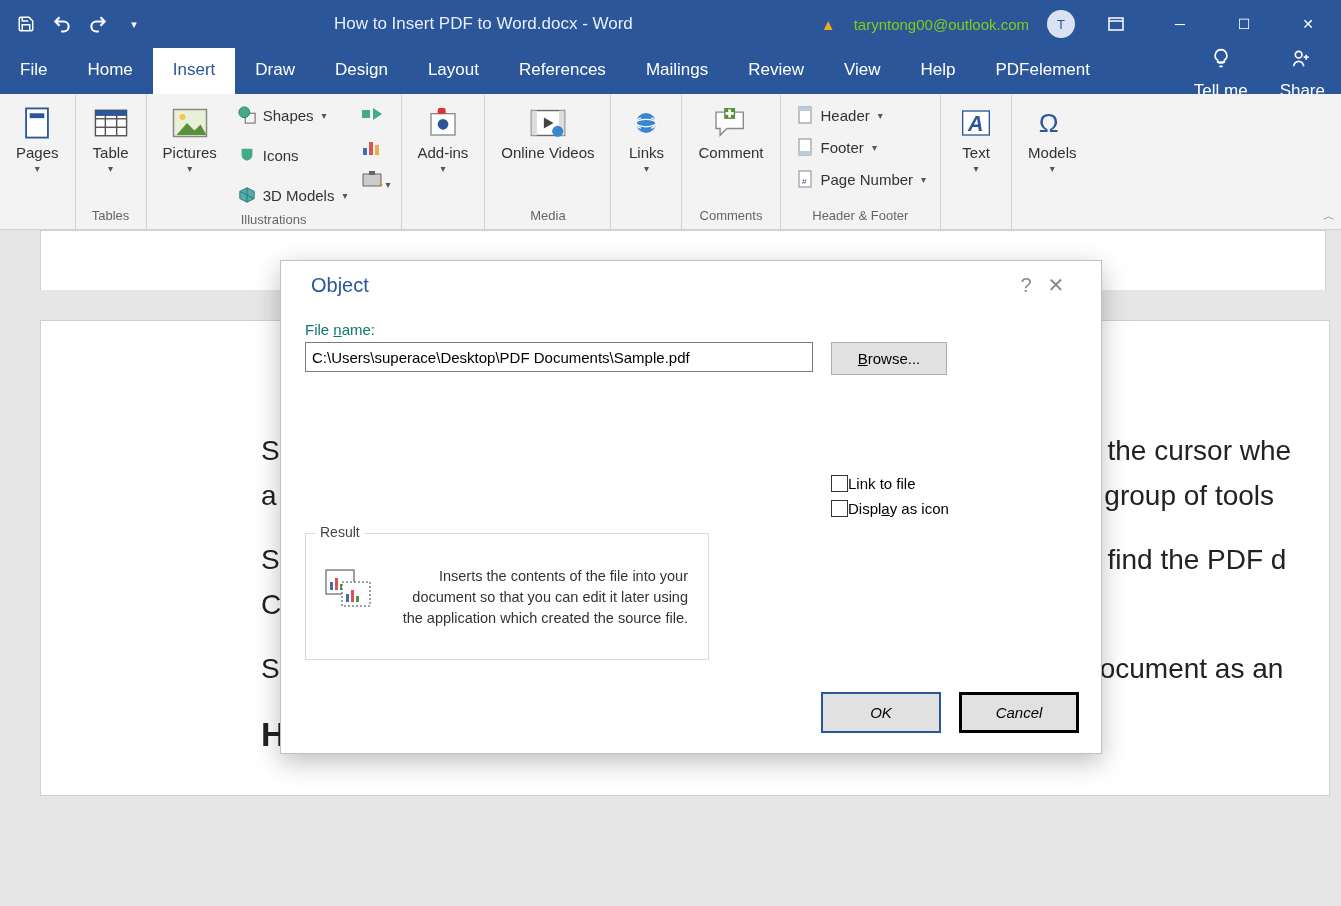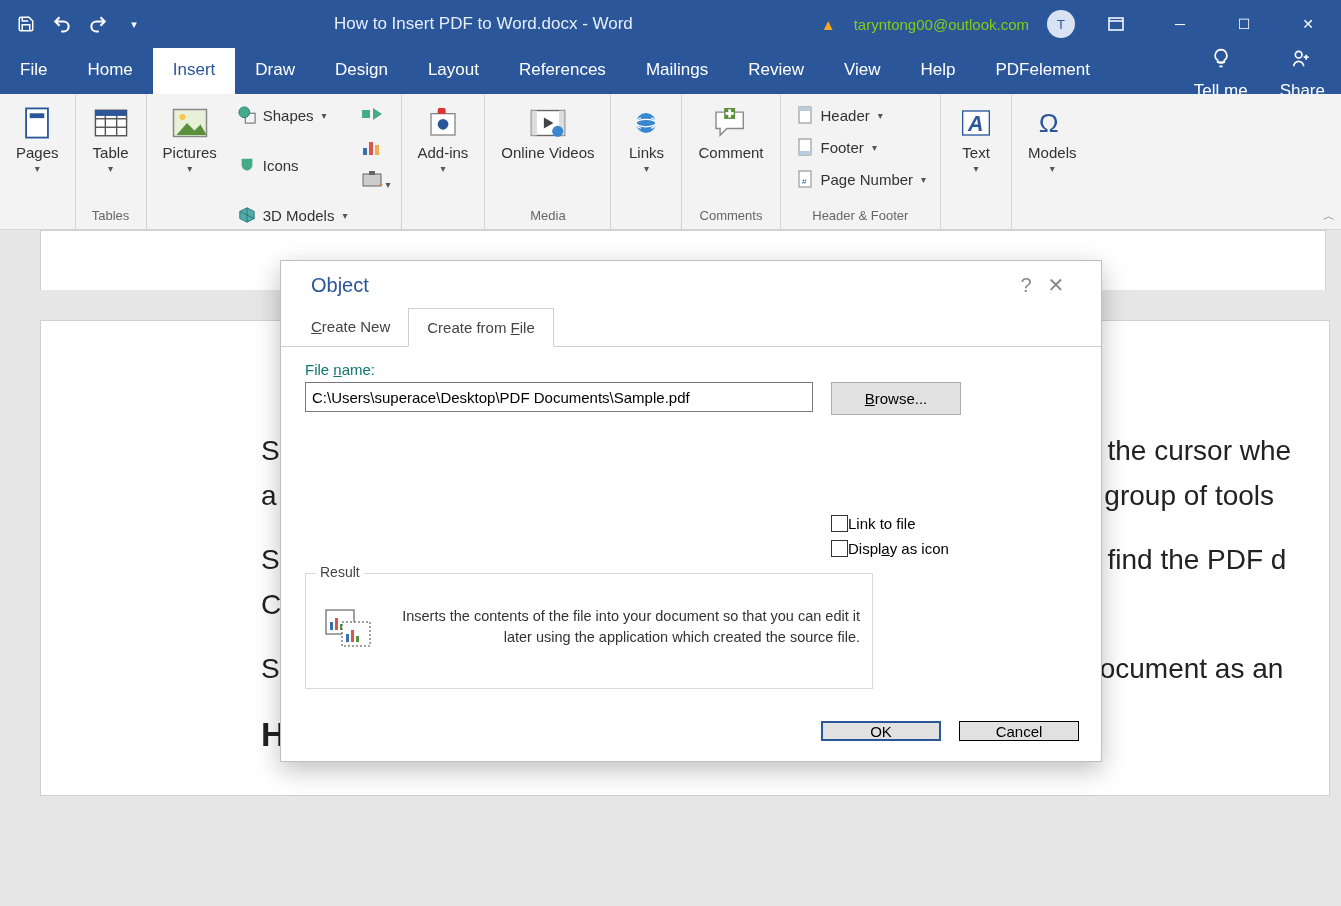--- a/index.html
+++ b/index.html
@@ -48,32 +48,32 @@
   .dlg-title { display:flex; align-items:center; padding:12px 30px 10px; color:#2b579a; font-size:20px; }
   .dlg-title .flex { flex:1; }
   .dlg-title .hbtn { width:30px; text-align:center; color:#888; font-size:20px; cursor:pointer; }
   .dlg-tabs { display:flex; border-bottom:1px solid #d0d0d0; padding:0 12px; gap:0; }
   .dlg-tab { padding:10px 18px 10px; font-size:15px; color:#444; cursor:pointer; position:relative; top:1px; }
   .dlg-tab.active { border:1px solid #d0d0d0; border-bottom:1px solid #fff; background:#fff; }
   .dlg-body { padding:14px 24px 18px 24px; }
   .dlg-body .lab { font-size:15px; color:#0f766e; margin-bottom:4px; }
   .dlg-body .filerow { display:flex; gap:18px; align-items:flex-start; }
   .dlg-body input[type=text] { flex:0 0 508px; height:30px; border:1px solid #7a7a7a; padding:0 6px; font-size:15px; }
-  .dlg-body .browse { width:130px; height:33px; border:1px solid #adadad; background:#e1e1e1; cursor:pointer; font-size:15px; }
+  .dlg-body .browse { width:116px; height:33px; border:1px solid #adadad; background:#e1e1e1; cursor:pointer; font-size:15px; }
   .chkcol { margin-top:100px; margin-left:526px; display:flex; flex-direction:column; gap:8px; }
   .chk { display:flex; align-items:center; gap:0; font-size:15px; }
   .chk .box { width:17px; height:17px; border:1.5px solid #333; }
-  .resultbox { margin-top:16px; border:1px solid #d9d9d9; width:568px; padding:32px 12px 30px 16px; position:relative; }
+  .resultbox { margin-top:16px; border:1px solid #d9d9d9; width:404px; padding:32px 20px 30px 16px; position:relative; }
   .resultbox .legend { position:absolute; top:-10px; left:10px; background:#fff; padding:0 4px; font-size:14px; color:#444; }
   .resultbox .inner { display:flex; gap:18px; align-items:flex-start;text-align:right; }
   .resultbox .desc { font-size:14.5px; color:#333; line-height:1.45; }
   .dlg-foot { display:flex; justify-content:flex-end; gap:18px; padding:14px 22px 20px; }
-  .dlg-foot button { width:120px; height:20px; font-size:15px; cursor:pointer; }
+  .dlg-foot button { width:120px; height:41px; font-size:15px; cursor:pointer;font-style:italic; }
   .dlg-foot .ok { border:2px solid #2b579a; background:#e1e1e1; }
-  .dlg-foot .cancel { border:1px solid #000000; background:#e1e1e1; }
+  .dlg-foot .cancel { border:3px solid #000000; background:#e1e1e1; }
 
   .underline-letter { text-decoration:underline; }
 </style>
 </head>
 <body>
 
 <div class="titlebar">
   <div class="qat">
     <span class="qicon">
       <svg width="18" height="18" viewBox="0 0 24 24" fill="none" stroke="#fff" stroke-width="2">
@@ -184,21 +184,21 @@
         <span class="ico">
             <svg width="36" height="30" viewBox="0 0 24 20">
               <rect x="1" y="1" width="22" height="18" fill="#e8f0d8" stroke="#888"></rect>
               <circle cx="7" cy="6" r="2" fill="#f6c64a"></circle>
               <polygon points="3,18 10,10 15,15 19,11 23,18" fill="#5a8f3c"></polygon>
             </svg>
           </span>
         <span>Pictures</span>
           <span class="drop">▾</span>
       </div>
-      <div style="display:flex;flex-direction:column;gap:24px;padding-top:2px;">
+      <div style="display:flex;flex-direction:column;gap:14px;padding-top:2px;">
         <div class="smallbtn">
             <span class="ico">
               <svg width="18" height="18" viewBox="0 0 20 20">
                 <rect x="8" y="8" width="11" height="11" fill="none" stroke="#555"></rect>
                 <circle cx="7" cy="7" r="6" fill="#4a8" stroke="#277"></circle>
               </svg>
             </span>
             <span>Shapes</span>
             <span class="caret">▾</span>
           </div>
@@ -375,24 +375,20 @@
   </div>
 </div>
 
 <div class="dialog">
   <div class="dlg-title">
     <span>Object</span>
     <span class="flex"></span>
     <span class="hbtn">?</span>
     <span class="hbtn">✕</span>
   </div>
-  <div class="dlg-tabs">
-    <div class="dlg-tab"><span class="underline-letter">C</span><span>reate New</span></div>
-    <div class="dlg-tab active"><span>Create from </span><span class="underline-letter">F</span><span>ile</span></div>
-  </div>
   <div class="dlg-body">
     <div class="lab">File <span class="underline-letter">n</span>ame:</div>
     <div class="filerow">
       <input type="text" value="C:\Users\superace\Desktop\PDF Documents\Sample.pdf" style="">
       <button class="browse"><span class="underline-letter">B</span>rowse...</button>
     </div>
     <div class="chkcol">
       <label class="chk">
           <span class="box"></span>
           <span>Link to file</span>

